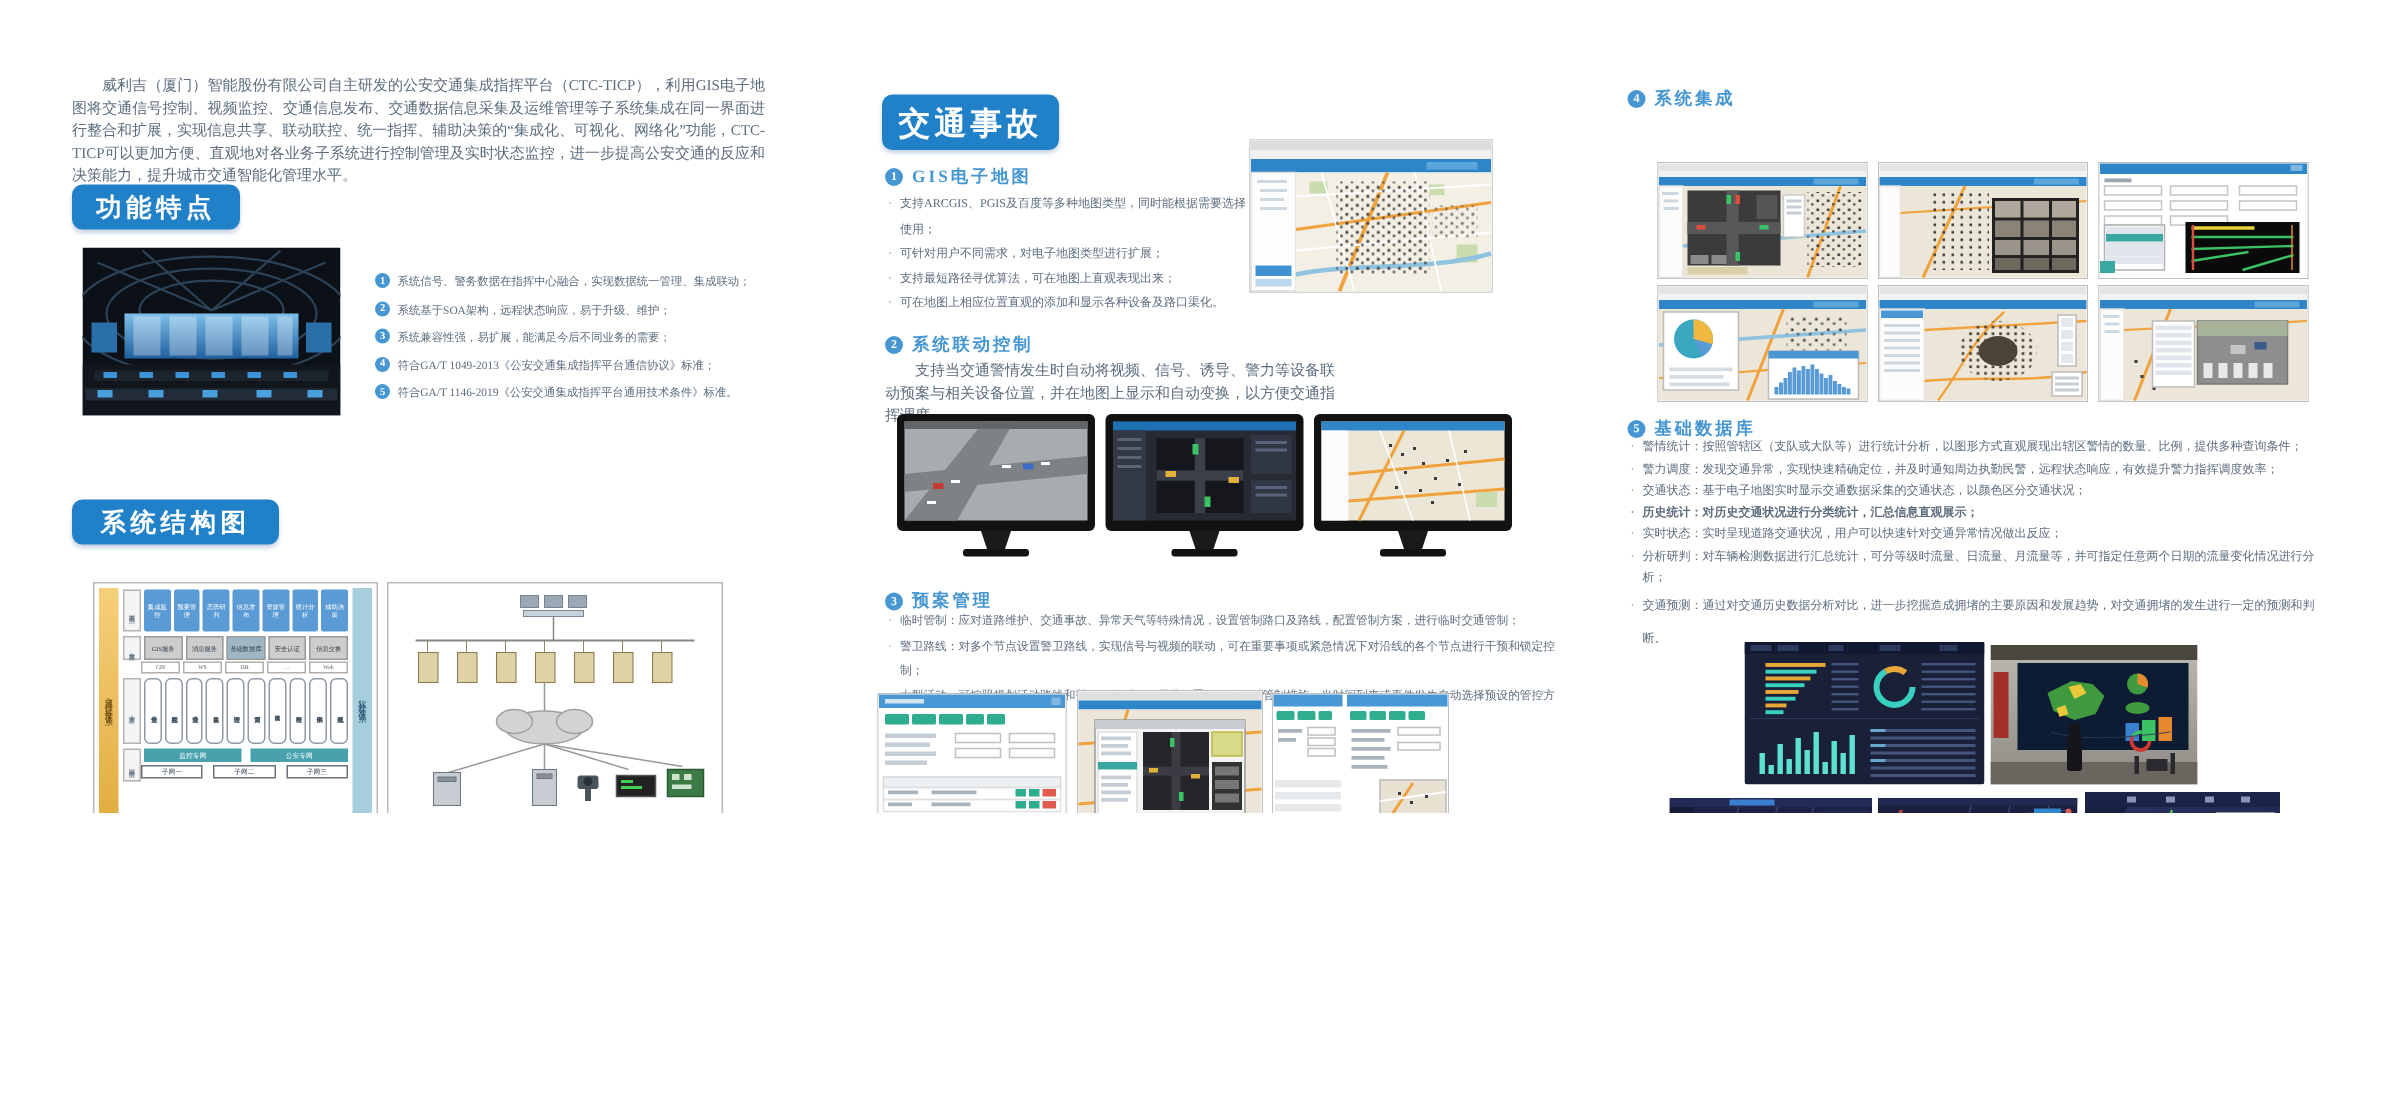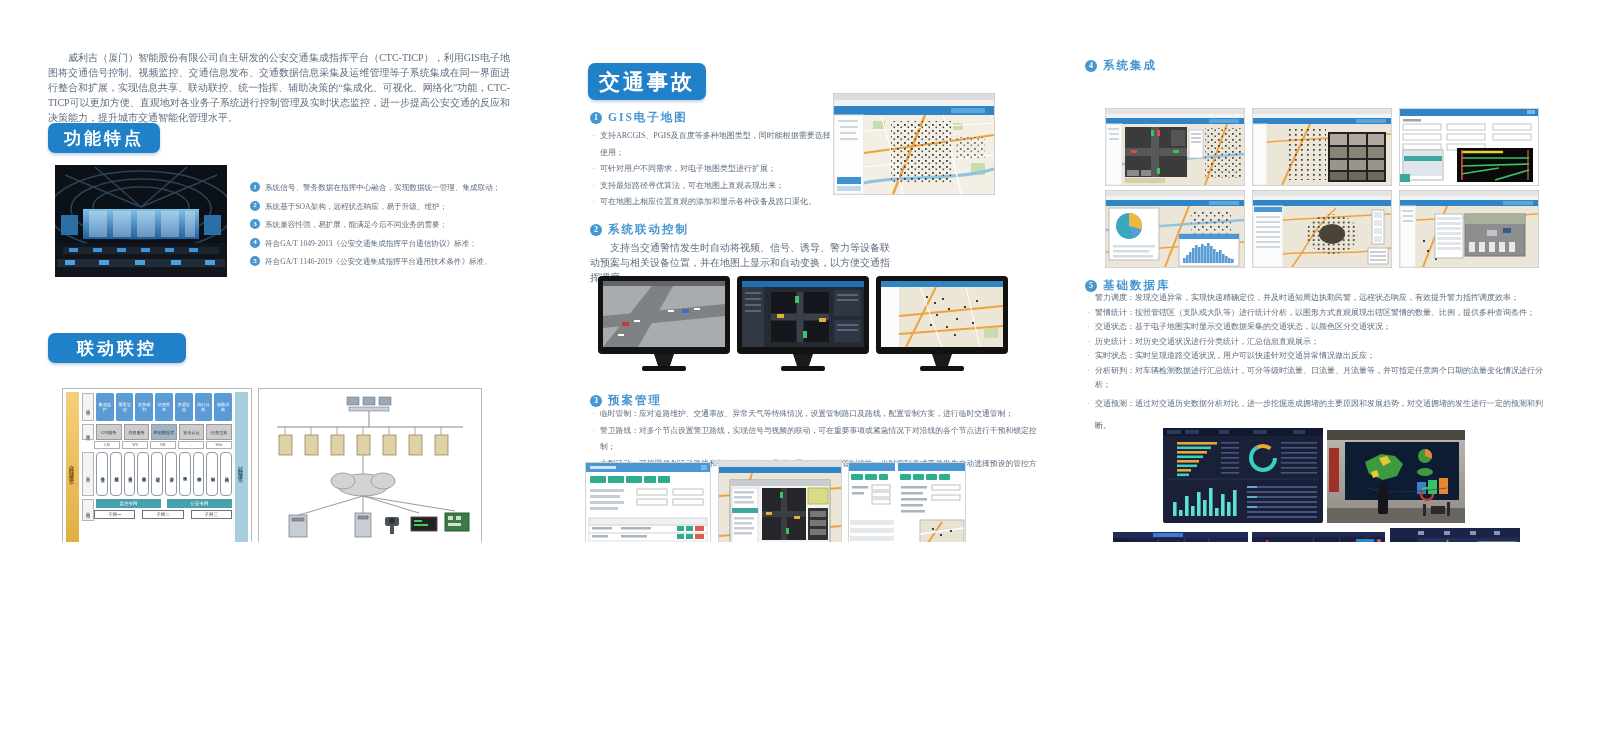--- a/index.html
+++ b/index.html
@@ -105,21 +105,21 @@
     <div class="adv-item">
       <span class="ncirc">4</span>
       <span>符合GA/T 1049-2013《公安交通集成指挥平台通信协议》标准；</span>
       </div>
     <div class="adv-item">
       <span class="ncirc">5</span>
       <span>符合GA/T 1146-2019《公安交通集成指挥平台通用技术条件》标准。</span>
       </div>
   </div>
 
-  <div class="badge" style="left:48px;top:333px;width:138px;height:30px;font-size:17px;">联动联控</div>
+  <div class="badge" style="left:48px;top:333px;width:138px;height:30px;font-size:17px;">系统结构图</div>
 
   <div id="sdiag">
     <div class="sbar" style="left:3px;background:linear-gradient(#f5cf7a,#e2ae42);">
       <span class="vtext" style="color:#6b4a10;">交通行业标准体系</span>
     </div>
     <div class="sbar" style="right:3px;background:#a7cedd;">
       <span class="vtext" style="color:#24506a;">软件标准体系</span>
     </div>
     <div class="rows">
       <div class="srow" style="height:28px;">
@@ -855,24 +855,24 @@
       </g>
     <rect x="88" y="40" width="10" height="6" fill="#c4c4c4"></rect>
       <rect x="104" y="38" width="8" height="5" fill="#3a5a8a"></rect>
   </svg>
 
   <div class="fh" style="left:1085px;top:278px;">
     <span class="ncirc">5</span>
     <span>基础数据库</span>
   </div>
   <div class="abs" style="left:1087px;top:291px;width:462px;">
+    <div class="fb" style="line-height:14.5px;">警情统计：按照管辖区（支队或大队等）进行统计分析，以图形方式直观展现出辖区警情的数量、比例，提供多种查询条件；</div>
     <div class="fb" style="line-height:14.5px;">警力调度：发现交通异常，实现快速精确定位，并及时通知周边执勤民警，远程状态响应，有效提升警力指挥调度效率；</div>
-    <div class="fb" style="line-height:14.5px;">警情统计：按照管辖区（支队或大队等）进行统计分析，以图形方式直观展现出辖区警情的数量、比例，提供多种查询条件；</div>
     <div class="fb" style="line-height:14.5px;">交通状态：基于电子地图实时显示交通数据采集的交通状态，以颜色区分交通状况；</div>
-    <div class="fb" style="line-height:14.5px;">历史统计：对历史交通状况进行分类统计，汇总信息直观展示；</div>
+    <div class="fb" style="line-height:14.5px;font-weight:bold;">历史统计：对历史交通状况进行分类统计，汇总信息直观展示；</div>
     <div class="fb" style="line-height:14.5px;">实时状态：实时呈现道路交通状况，用户可以快速针对交通异常情况做出反应；</div>
     <div class="fb" style="line-height:14.5px;">分析研判：对车辆检测数据进行汇总统计，可分等级时流量、日流量、月流量等，并可指定任意两个日期的流量变化情况进行分析；</div>
     <div class="fb" style="line-height:22px;">交通预测：通过对交通历史数据分析对比，进一步挖掘造成拥堵的主要原因和发展趋势，对交通拥堵的发生进行一定的预测和判断。</div>
   </div>
 
   <svg class="abs" style="left:1163px;top:428px;" width="160" height="95" viewBox="0 0 160 95">
     <rect width="160" height="95" rx="2" fill="#1a2038"></rect>
     <rect width="160" height="8" fill="#121830"></rect>
     <g fill="#2b3a5e">
         <rect x="4" y="2" width="14" height="4"></rect>

